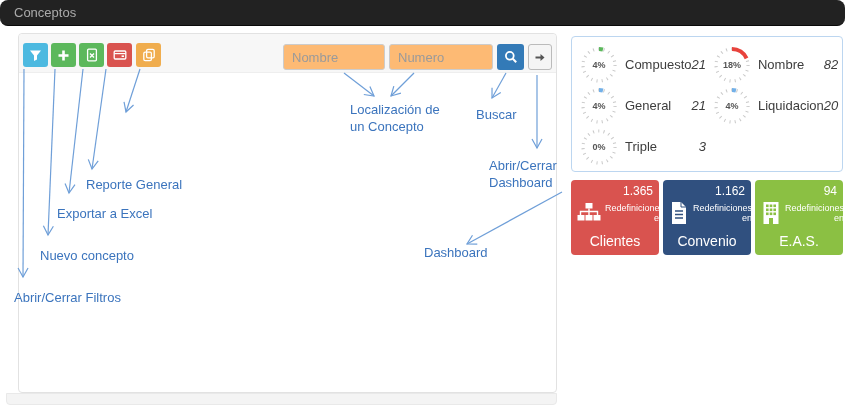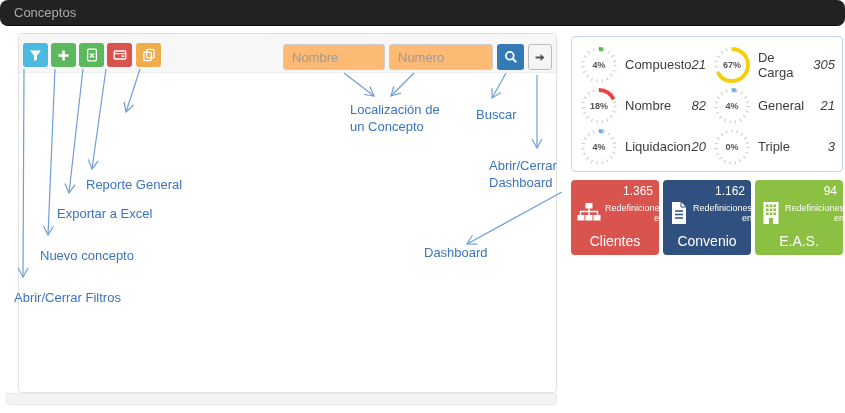--- a/index.html
+++ b/index.html
@@ -146,31 +146,20 @@
         <svg width="40" height="40">
             <circle class="ticks" cx="20" cy="20" r="16"></circle>
             <circle class="gauge-arc" cx="20" cy="20" r="16" transform="rotate(-90 20 20)" stroke-dasharray="4.0212385965949355 100.53096491487338" style="stroke: rgb(92, 184, 92);"></circle>
           </svg>
         <span class="gpct">4%</span>
       </div>
       <span class="glabel">Compuesto</span>
       <span class="gvalue">21</span>
     </div>
 
-    <div class="gcell">
-      <div class="gauge">
-        <svg width="40" height="40">
-            <circle class="ticks" cx="20" cy="20" r="16"></circle>
-            <circle class="gauge-arc" cx="20" cy="20" r="16" transform="rotate(-90 20 20)" stroke-dasharray="67.35574649296517 100.53096491487338" style="stroke: rgb(243, 207, 15);"></circle>
-          </svg>
-        <span class="gpct">67%</span>
-      </div>
-      <span class="glabel">De Carga</span>
-      <span class="gvalue">305</span>
-    </div>
 
     <div class="gcell">
       <div class="gauge">
         <svg width="40" height="40">
             <circle class="ticks" cx="20" cy="20" r="16"></circle>
             <circle class="gauge-arc" cx="20" cy="20" r="16" transform="rotate(-90 20 20)" stroke-dasharray="18.09557368467721 100.53096491487338" style="stroke: rgb(232, 67, 60);"></circle>
           </svg>
         <span class="gpct">18%</span>
       </div>
       <span class="glabel">Nombre</span>

